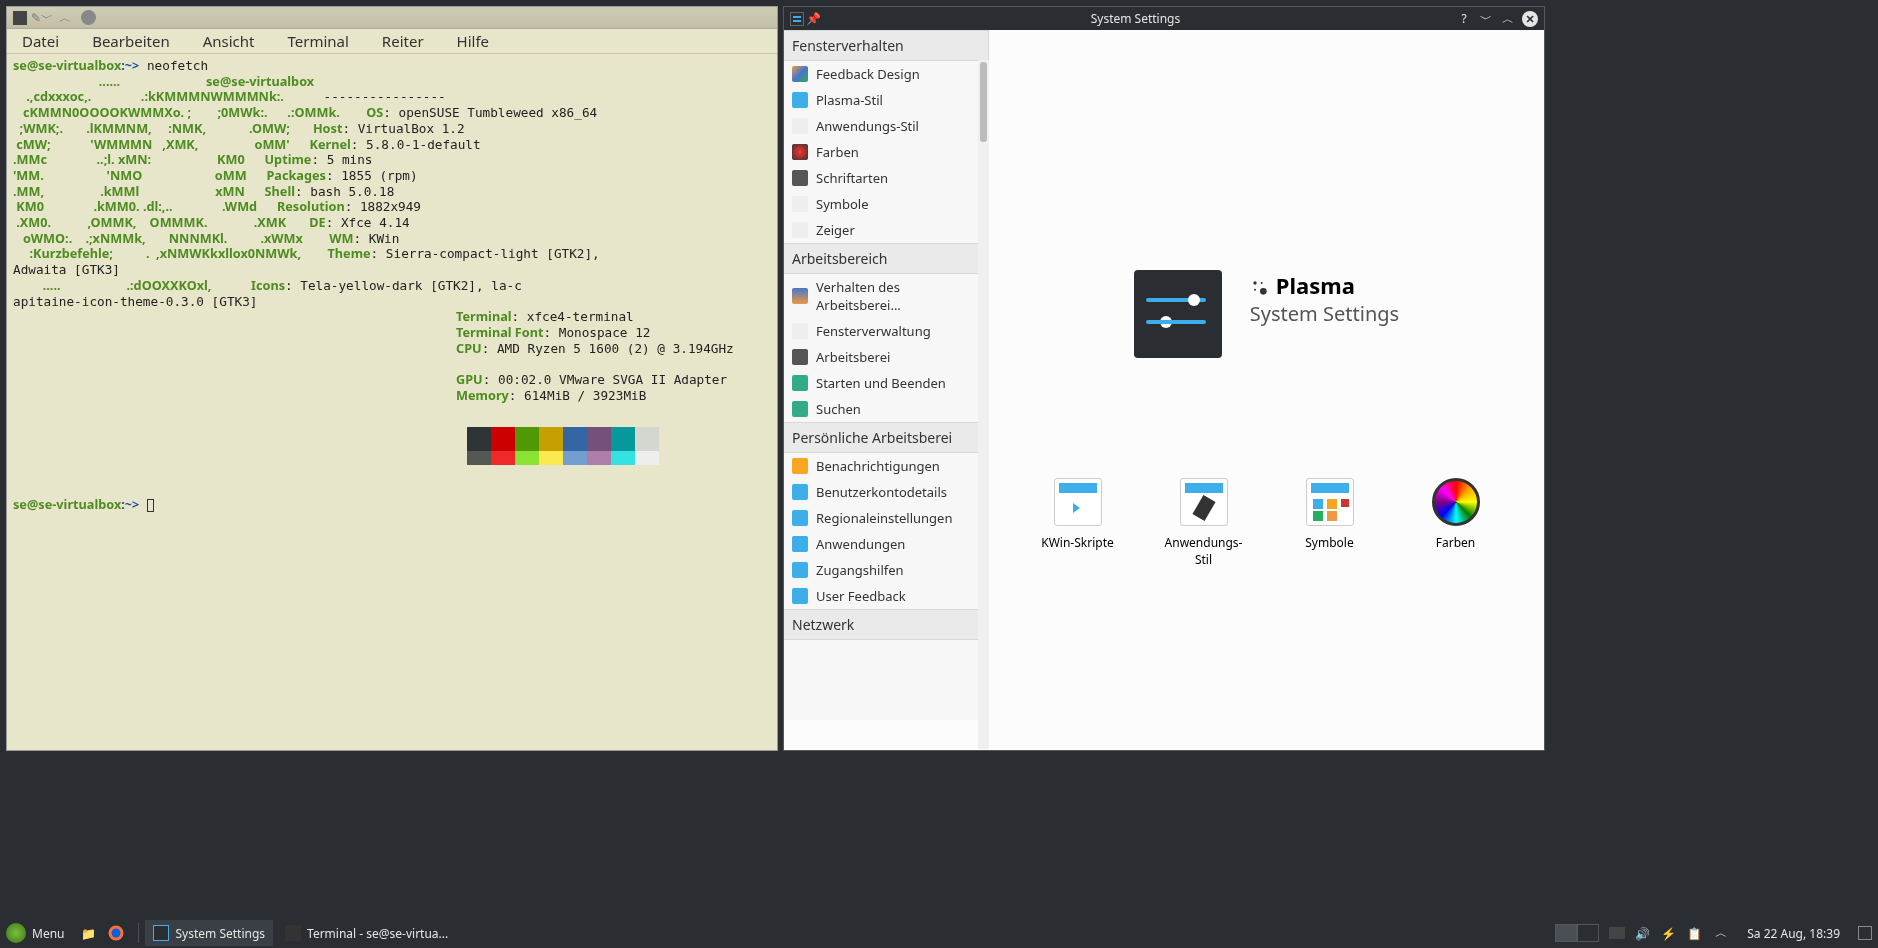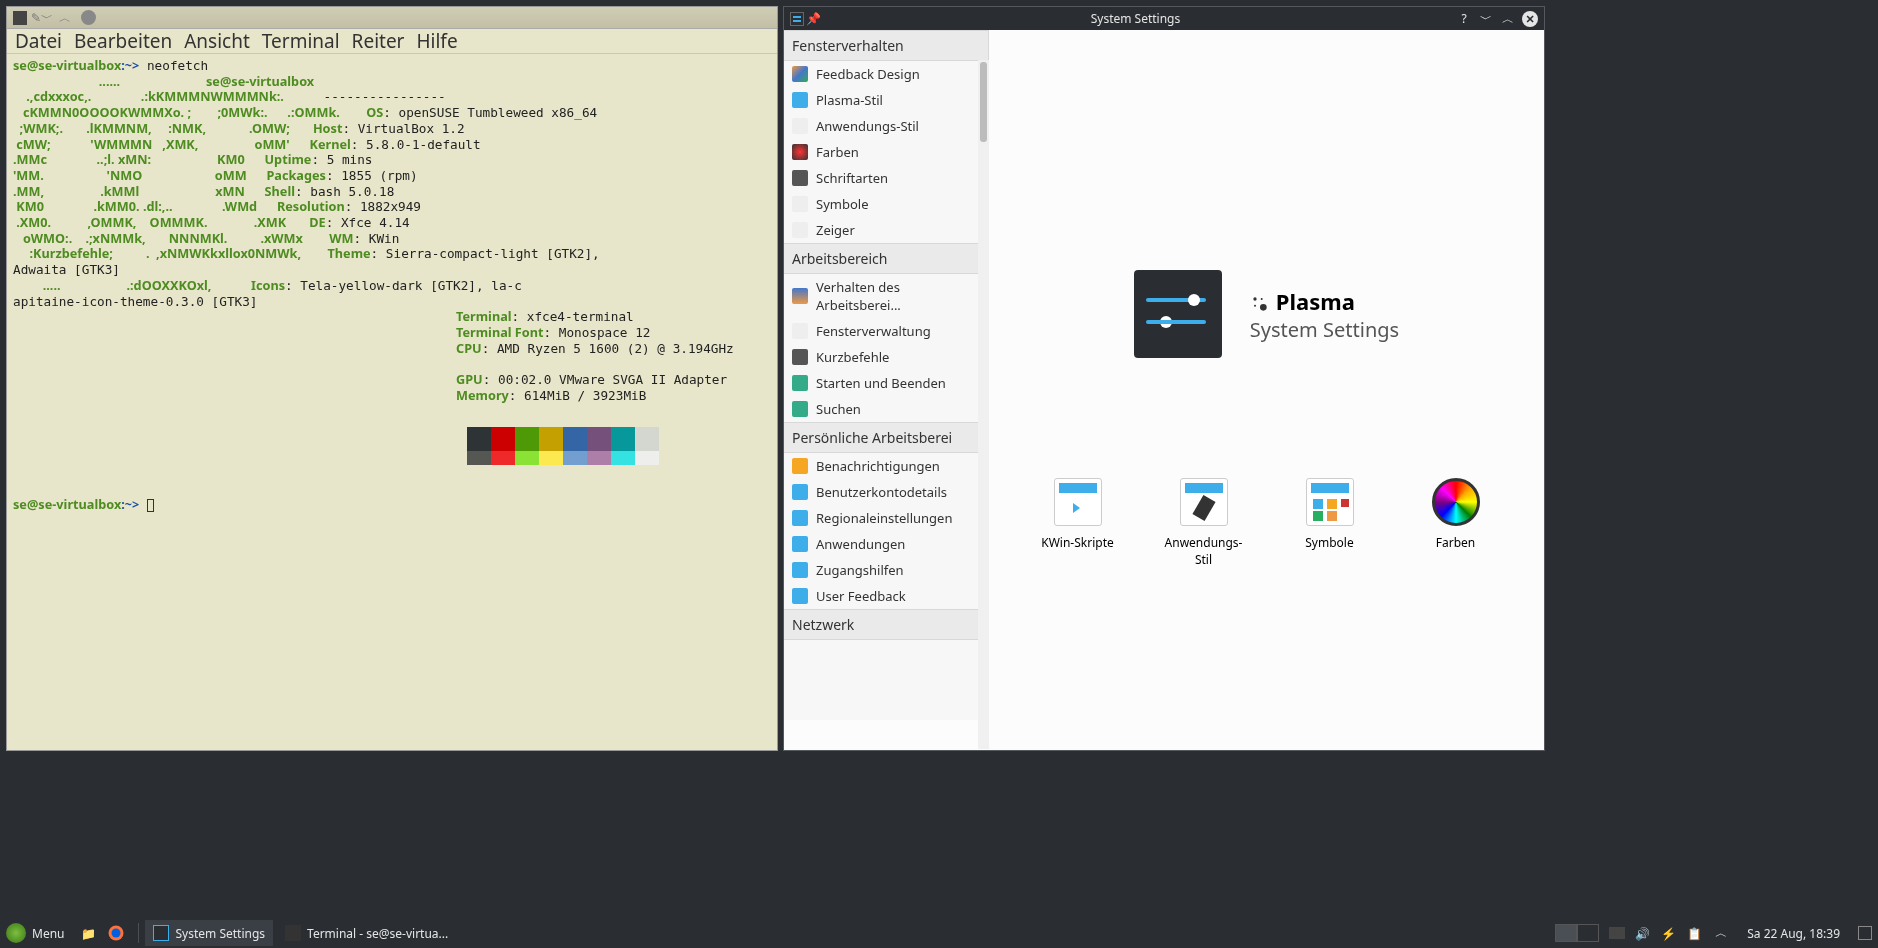--- a/index.html
+++ b/index.html
@@ -4,21 +4,21 @@
 <style>
 * { margin: 0; padding: 0; box-sizing: border-box; font-family: "Noto Sans", sans-serif; }
 body { width: 1878px; height: 948px; background: #2a2e33; overflow: hidden; position: relative; }
 
 
 .terminal-window { position: absolute; left: 6px; top: 6px; width: 772px; height: 745px; background: #e8e6ca; border: 1px solid #999; }
 .terminal-titlebar { height: 22px; background: linear-gradient(#d0cdb6, #c2bfa5); display: flex; align-items: center; padding: 0 6px; font-size: 12px; color: #555; border-bottom: 1px solid #aaa; }
 .terminal-titlebar .title { flex: 1; text-align: center; }
 .terminal-titlebar .wc { width: 15px; height: 15px; border-radius: 50%; background: #aaa; margin-left: 4px; display: inline-block; }
 .terminal-titlebar .wc.close { background: #888; }
-.terminal-menubar { height: 25px; background: #e8e6ca; display: flex; align-items: center; padding: 0 8px; font-size: 19px; gap: 12px; color: #333; border-bottom: 1px solid #ccc8ae; }
+.terminal-menubar { height: 25px; background: #e8e6ca; display: flex; align-items: center; padding: 0 15px; font-size: 15px; gap: 33px; color: #333; border-bottom: 1px solid #ccc8ae; }
 .terminal-menubar span { cursor: pointer; }
 .terminal-body { padding: 4px 6px; font-family: "DejaVu Sans Mono", monospace; font-size: 12.7px; line-height: 15.7px; color: #222; white-space: pre; overflow: hidden; }
 .green { color: #4e8c22; font-weight: bold; }
 .blue { color: #1c4fa7; font-weight: bold; }
 .color-swatches { display: flex; margin-top: 8px; margin-left: 454px; }
 .swatch { width: 24px; height: 24px; }
 .swatch.tall { height: 14px; }
 .swatch-row2 { display: flex; margin-left: 454px; }
 
 
@@ -33,21 +33,21 @@
 .search-input { flex: 0 0 143px; height: 22px; border: 2px solid #3daee9; padding: 0 6px; font-size: 13px; }
 .home-icon { width: 16px; height: 16px; color: #888; font-size: 13px; }
 
 .settings-body { display: flex; height: calc(100% - 53px); }
 .sidebar { width: 205px; background: #f7f7f7; border-right: 1px solid #d8d8d8; overflow-y: auto; font-size: 13px; }
 .sidebar-section { padding: 5px 8px; font-size: 14px; color: #333; background: #eaeaea; border-bottom: 1px solid #d8d8d8; border-top: 1px solid #d8d8d8; }
 .sidebar-item { display: flex; align-items: center; padding: 4px 8px; gap: 8px; cursor: pointer; color: #333; }
 .side-icon { width: 16px; height: 16px; flex: 0 0 16px; border-radius: 2px; }
 
 .main-area { flex: 1; background: #fcfcfc; padding: 40px 20px; display: flex; flex-direction: column; align-items: center; }
-.center-hero { display: flex; align-items: center; gap: 28px; margin-top: 200px; }
+.center-hero { display: flex; align-items: flex-start; gap: 28px; margin-top: 200px; }
 .hero-icon { width: 88px; height: 88px; background: #2a2e33; border-radius: 4px; position: relative; }
 .hero-icon::before { content:""; position:absolute; left: 12px; top: 28px; width: 60px; height: 4px; background: #3daee9; border-radius: 2px;}
 .hero-icon::after { content:""; position:absolute; left: 12px; top: 50px; width: 60px; height: 4px; background: #3daee9; border-radius: 2px;}
 .hero-knob1 { position:absolute; left: 54px; top: 24px; width:12px; height:12px; background:#fff; border-radius:50%;}
 .hero-knob2 { position:absolute; left: 26px; top: 46px; width:12px; height:12px; background:#fff; border-radius:50%;}
 .hero-text .h1 { font-size: 22px; font-weight: bold; }
 .hero-text .h2 { font-size: 20px; color: #555; }
 .plasma-logo { width: 20px; height: 20px; display: inline-block; vertical-align: middle; margin-right: 6px; }
 
 .freq-section { margin-top: 120px; text-align: center; width: 100%; }
@@ -171,21 +171,21 @@
         <div class="sidebar-item">
       <span class="side-icon" style="background:linear-gradient(#47c,#e94);"></span>
       <span>Verhalten des Arbeitsberei...</span>
     </div>
         <div class="sidebar-item">
       <span class="side-icon" style="background:#eee;"></span>
       <span>Fensterverwaltung</span>
     </div>
         <div class="sidebar-item">
       <span class="side-icon" style="background:#555;"></span>
-      <span>Kurzbefehle</span>
+      <span>Arbeitsberei</span>
     </div>
         <div class="sidebar-item">
       <span class="side-icon" style="background:#3a8;"></span>
       <span>Starten und Beenden</span>
     </div>
         <div class="sidebar-item">
       <span class="side-icon" style="background:#3a8;"></span>
       <span>Suchen</span>
     </div>
         <div class="sidebar-section">Persönliche Arbeitsberei</div>

